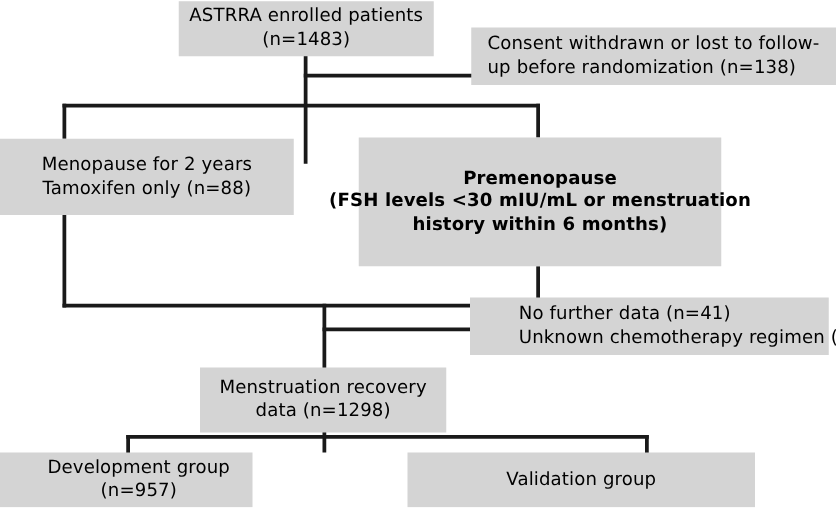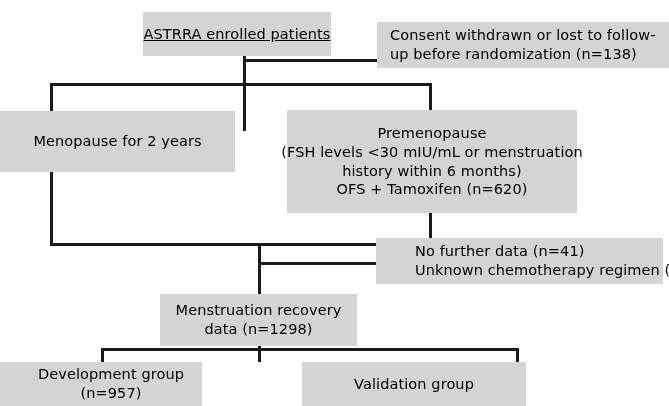--- a/index.html
+++ b/index.html
@@ -66,52 +66,53 @@
 
   <div class="line vline" style="left:258px; top:243px; height:60px;"></div>
 
   <div class="line hline" style="left:258px; top:262px; width:122px;"></div>
 
   <div class="line vline" style="left:258px; top:340px; height:22px;"></div>
   <div class="line hline" style="left:101px; top:348px; width:418px;"></div>
   <div class="line vline" style="left:101px; top:348px; height:16px;"></div>
   <div class="line vline" style="left:516px; top:348px; height:16px;"></div>
 
-  <div class="box" style="left:143px; top:12px; width:188px; height:44px;text-decoration:underline;">
+  <div class="box" style="left:143px; top:1px; width:204px; height:44px;">
     <span class="ln">ASTRRA enrolled patients</span>
+    <span class="ln">(n=1483)</span>
   </div>
 
   <div class="box left-align" style="left:377px; top:22px; width:301px; height:46px;">
     <span class="ln">Consent withdrawn or lost to follow-</span>
     <span class="ln">up before randomization (n=138)</span>
   </div>
 
   <div class="box" style="left:0px; top:111px; width:235px; height:61px;">
     <span class="ln">Menopause for 2 years</span>
+    <span class="ln">Tamoxifen only (n=88)</span>
   </div>
 
-  <div class="box" style="left:287px; top:110px; width:290px; height:103px;">
+  <div class="box" style="left:287px; top:110px; width:290px; height:103px;font-weight:bold;">
     <span class="ln">Premenopause</span>
     <span class="ln">(FSH levels &lt;30 mIU/mL or menstruation</span>
     <span class="ln">history within 6 months)</span>
-    <span class="ln">OFS + Tamoxifen (n=620)</span>
   </div>
 
   <div class="box left-align" style="left:376px; top:238px; width:287px; height:46px;padding-left:39px;">
     <span class="ln">No further data (n=41)</span>
     <span class="ln">Unknown chemotherapy regimen (n=6)</span>
   </div>
 
   <div class="box" style="left:160px; top:294px; width:197px; height:52px;">
     <span class="ln">Menstruation recovery</span>
     <span class="ln">data (n=1298)</span>
   </div>
 
   <div class="box" style="left:0px; top:362px; width:202px; height:44px;padding-left:20px;">
     <span class="ln">Development group</span>
     <span class="ln">(n=957)</span>
   </div>
 
-  <div class="box" style="left:302px; top:362px; width:224px; height:44px;">
+  <div class="box" style="left:326px; top:362px; width:278px; height:44px;">
     <span class="ln">Validation group</span>
   </div>
 
 </div>
 
 </body></html>

